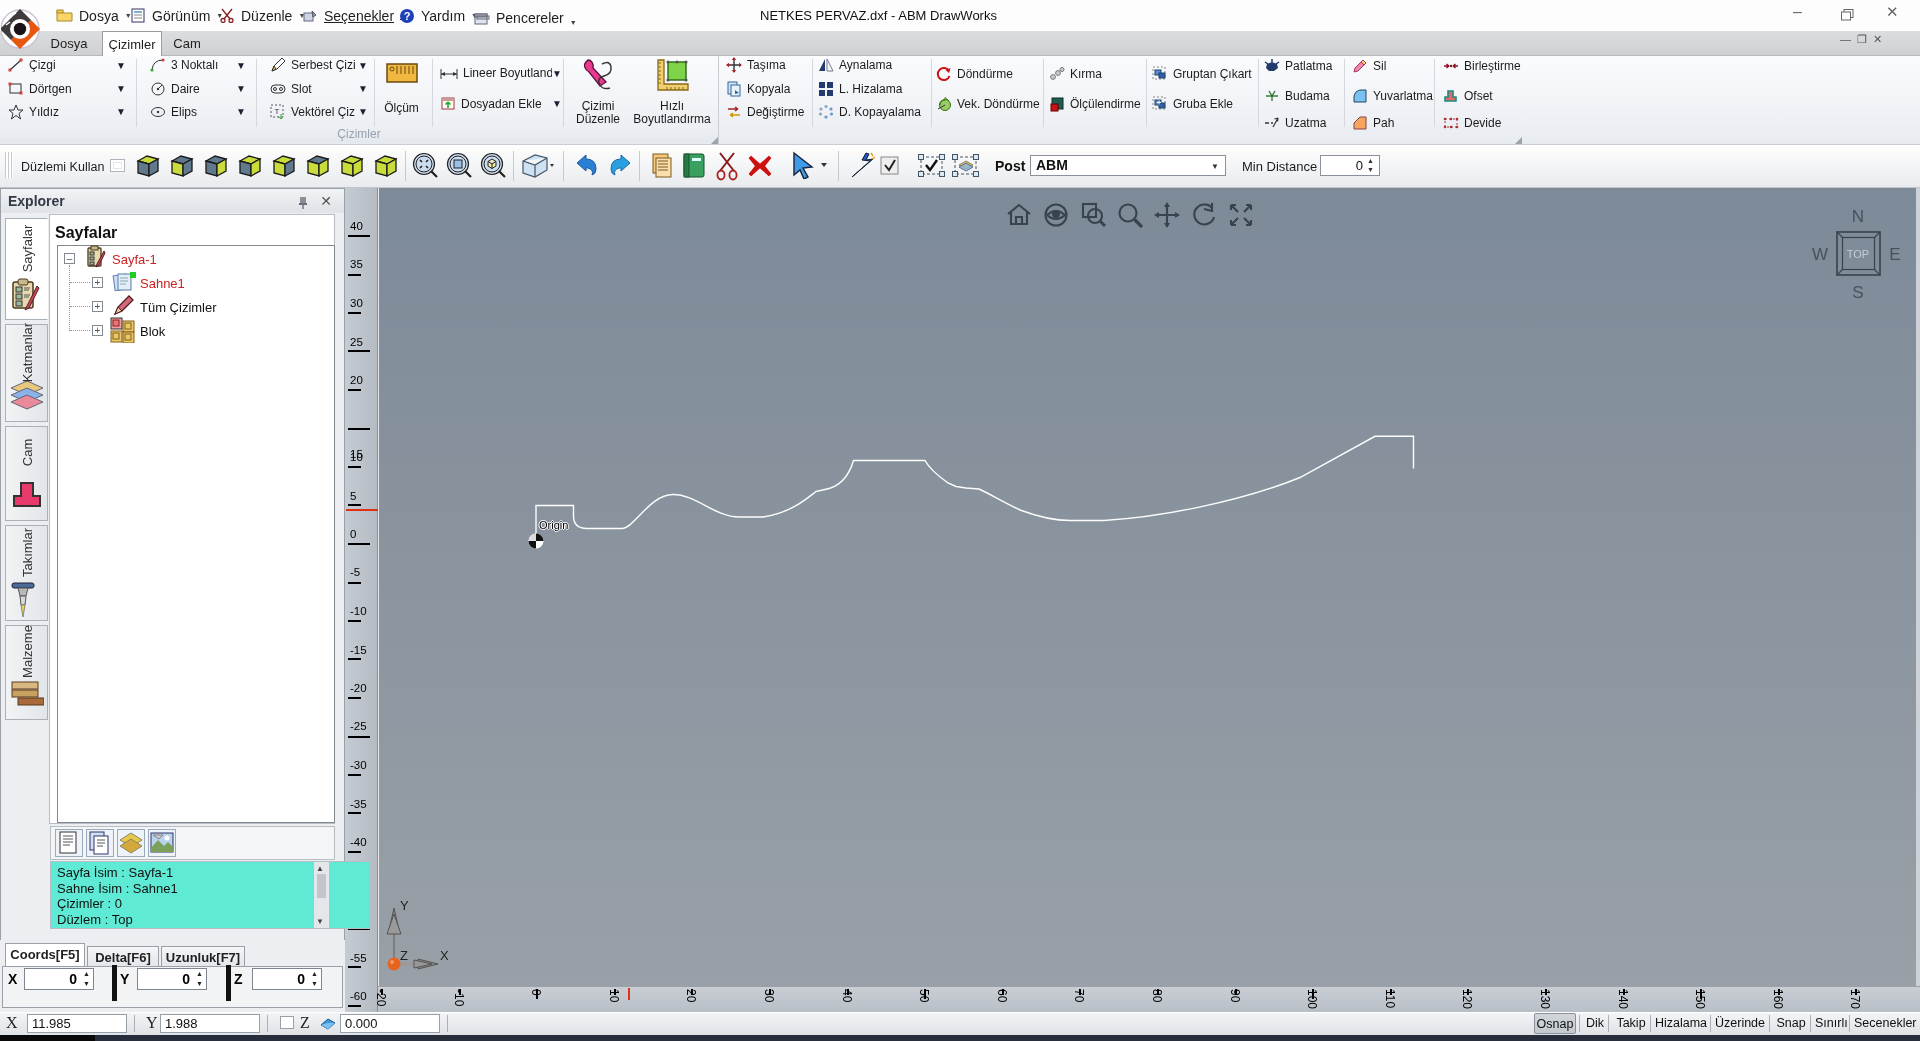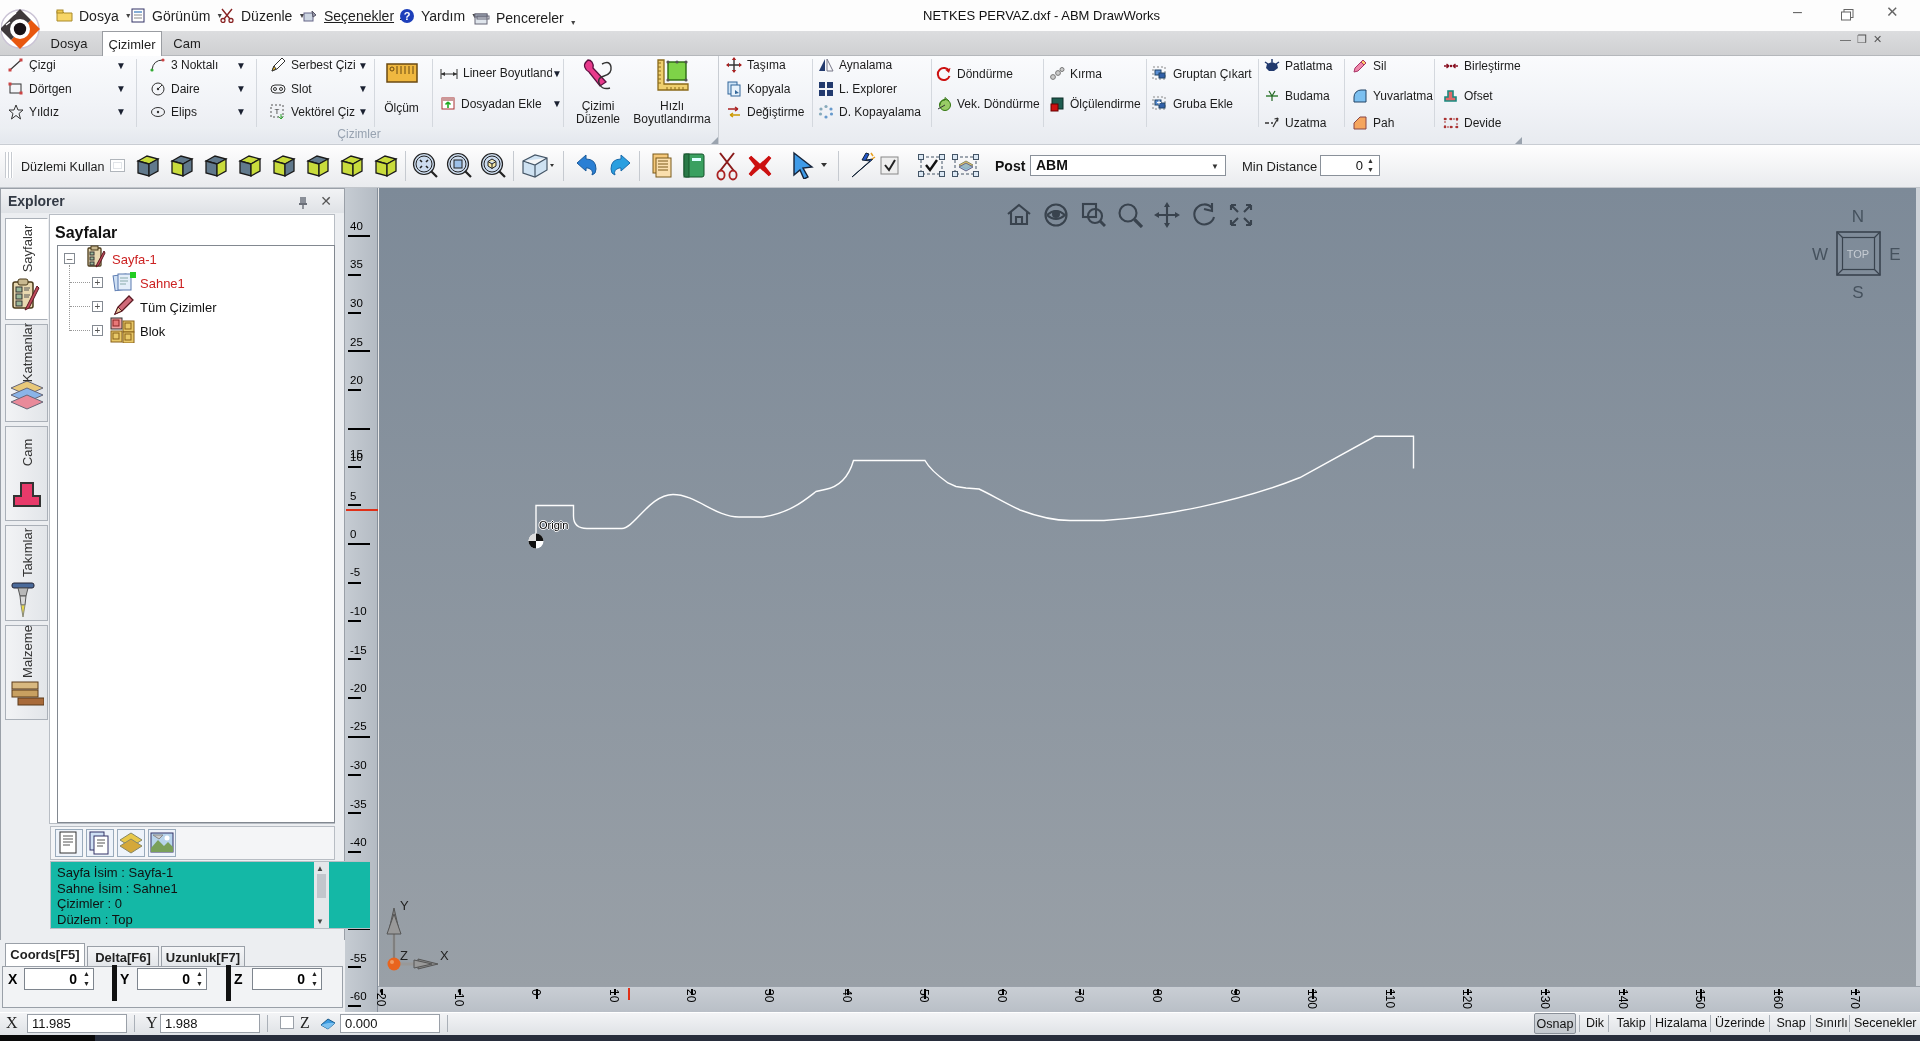--- a/index.html
+++ b/index.html
@@ -3,21 +3,21 @@
 <style>
 *{margin:0;padding:0;box-sizing:border-box;}
 html,body{width:1920px;height:1041px;overflow:hidden;font-family:"Liberation Sans",sans-serif;background:#fff;}
 .abs{position:absolute;}
 #app{position:relative;width:1920px;height:1041px;}
 
 #titlebar{position:absolute;left:0;top:0;width:1920px;height:31px;background:#fdfdfd;}
 .menuitem{position:absolute;top:5px;height:21px;font-size:14px;color:#1e1e1e;display:flex;align-items:center;}
 .menuitem .car{font-size:7px;color:#444;margin-left:6px;}
 .menuitem svg{margin-right:6px;}
-#wtitle{position:absolute;top:8px;left:760px;width:400px;text-align:right;font-size:13px;color:#111;white-space:nowrap;}
+#wtitle{position:absolute;top:8px;left:760px;width:400px;text-align:left;font-size:13px;color:#111;white-space:nowrap;}
 .winbtn{position:absolute;top:6px;color:#555;font-size:15px;}
 
 #tabrow{position:absolute;left:0;top:31px;width:1920px;height:25px;background:linear-gradient(#dcdddf,#cfd0d2);border-bottom:1px solid #b5b8bc;}
 .ftab{position:absolute;top:31px;height:25px;line-height:25px;text-align:center;font-size:13px;color:#1e1e1e;}
 .ftab.active{background:#fff;border:1px solid #9a9da2;border-bottom:none;}
 
 #ribbon{position:absolute;left:0;top:56px;width:1920px;height:89px;background:linear-gradient(#fafbfd 0%,#f1f3f7 55%,#e8ebf0 100%);border-bottom:1px solid #c9cdd3;}
 .rgroup{position:absolute;top:56px;height:88px;border-right:1px solid #c9cdd3;}
 .rgl{position:absolute;bottom:1px;left:0;right:0;height:16px;text-align:center;font-size:12px;color:#97a2b0;background:linear-gradient(#eceff3,#e4e8ee);}
 .rsep{position:absolute;top:3px;height:68px;width:1px;background:#d4d8de;}
@@ -305,21 +305,21 @@
       </svg>
       <span>Aynalama</span>
     </div>
 <div class="rbtn" style="left:818px;top:78px;">
       <svg width="16" height="16" viewBox="0 0 16 16" style="">
         <rect x="1" y="1" width="6" height="6" fill="#223a6e"></rect>
         <rect x="9" y="1" width="6" height="6" fill="#223a6e"></rect>
         <rect x="1" y="9" width="6" height="6" fill="#223a6e"></rect>
         <rect x="9" y="9" width="6" height="6" fill="#223a6e"></rect>
       </svg>
-      <span>L. Explorer</span>
+      <span>L. Hizalama</span>
     </div>
 <div class="rbtn" style="left:818px;top:101px;">
       <svg width="16" height="16" viewBox="0 0 16 16" style="">
         <circle cx="8" cy="2.5" r="1.6" fill="#8ab"></circle>
         <circle cx="3" cy="5" r="1.6" fill="#8ab"></circle>
         <circle cx="13" cy="5" r="1.6" fill="#69c"></circle>
         <circle cx="2.5" cy="10" r="1.6" fill="#8ab"></circle>
         <circle cx="13.5" cy="10" r="1.6" fill="#69c"></circle>
         <circle cx="8" cy="13" r="1.6" fill="#69c"></circle>
       </svg>
@@ -840,21 +840,21 @@
 <div class="abs" style="left:117px;top:829px;width:28px;height:28px;background:#eef3fa;border:1px solid #9ab;"><svg width="26" height="26" viewBox="0 0 26 26" style="">
         <path d="M13 3 L24 10 L13 17 L2 10 Z" fill="#e8c84a" stroke="#886"></path>
         <path d="M13 9 L24 16 L13 23 L2 16 Z" fill="#d4a83a" stroke="#886"></path>
       </svg></div>
 <div class="abs" style="left:148px;top:829px;width:28px;height:28px;background:#eef3fa;border:1px solid #9ab;"><svg width="26" height="26" viewBox="0 0 26 26" style="">
         <rect x="2" y="3" width="22" height="19" fill="#b8d4ec" stroke="#336"></rect>
         <path d="M2 18 L9 10 L15 16 L19 12 L24 17 L24 22 L2 22 Z" fill="#7aa05a"></path>
         <circle cx="18" cy="8" r="2.5" fill="#fff"></circle>
         <path d="M4 5 L14 5 L10 9 Z" fill="#ccc" stroke="#888"></path>
       </svg></div>
-<div class="abs" style="left:50px;top:861px;width:321px;height:68px;background:#14b8a6;border:1px solid #b8bdc4;font-size:13px;color:#111;line-height:15.5px;padding:3px 6px;">Sayfa İsim : Sayfa-1<br>Sahne İsim : Sahne1<br>Çizimler : 0<br>Düzlem : Top</div>
+<div class="abs" style="left:50px;top:861px;width:321px;height:68px;background:#5eead4;border:1px solid #b8bdc4;font-size:13px;color:#111;line-height:15.5px;padding:3px 6px;">Sayfa İsim : Sayfa-1<br>Sahne İsim : Sahne1<br>Çizimler : 0<br>Düzlem : Top</div>
 <div class="abs" style="left:314px;top:862px;width:15px;height:66px;background:#e4e7ea;"></div>
 <div class="abs" style="left:316px;top:864px;font-size:8px;color:#444;">▲</div>
 <div class="abs" style="left:316px;top:917px;font-size:8px;color:#444;">▼</div>
 <div class="abs" style="left:317px;top:874px;width:9px;height:24px;background:#c2c6cc;"></div>
 <div id="coordpanel"></div>
 <div class="ctab active" style="left:5px;top:943px;width:80px;height:24px;z-index:3;">Coords[F5]</div>
 <div class="ctab" style="left:87px;top:946px;width:72px;">Delta[F6]</div>
 <div class="ctab" style="left:161px;top:946px;width:84px;">Uzunluk[F7]</div>
 <div class="abs" style="left:2px;top:966px;width:341px;height:42px;background:#f2f3f5;border:1px solid #9aa0a8;"></div>
 <div class="abs" style="left:8px;top:971px;font-size:14px;font-weight:bold;">X</div>

